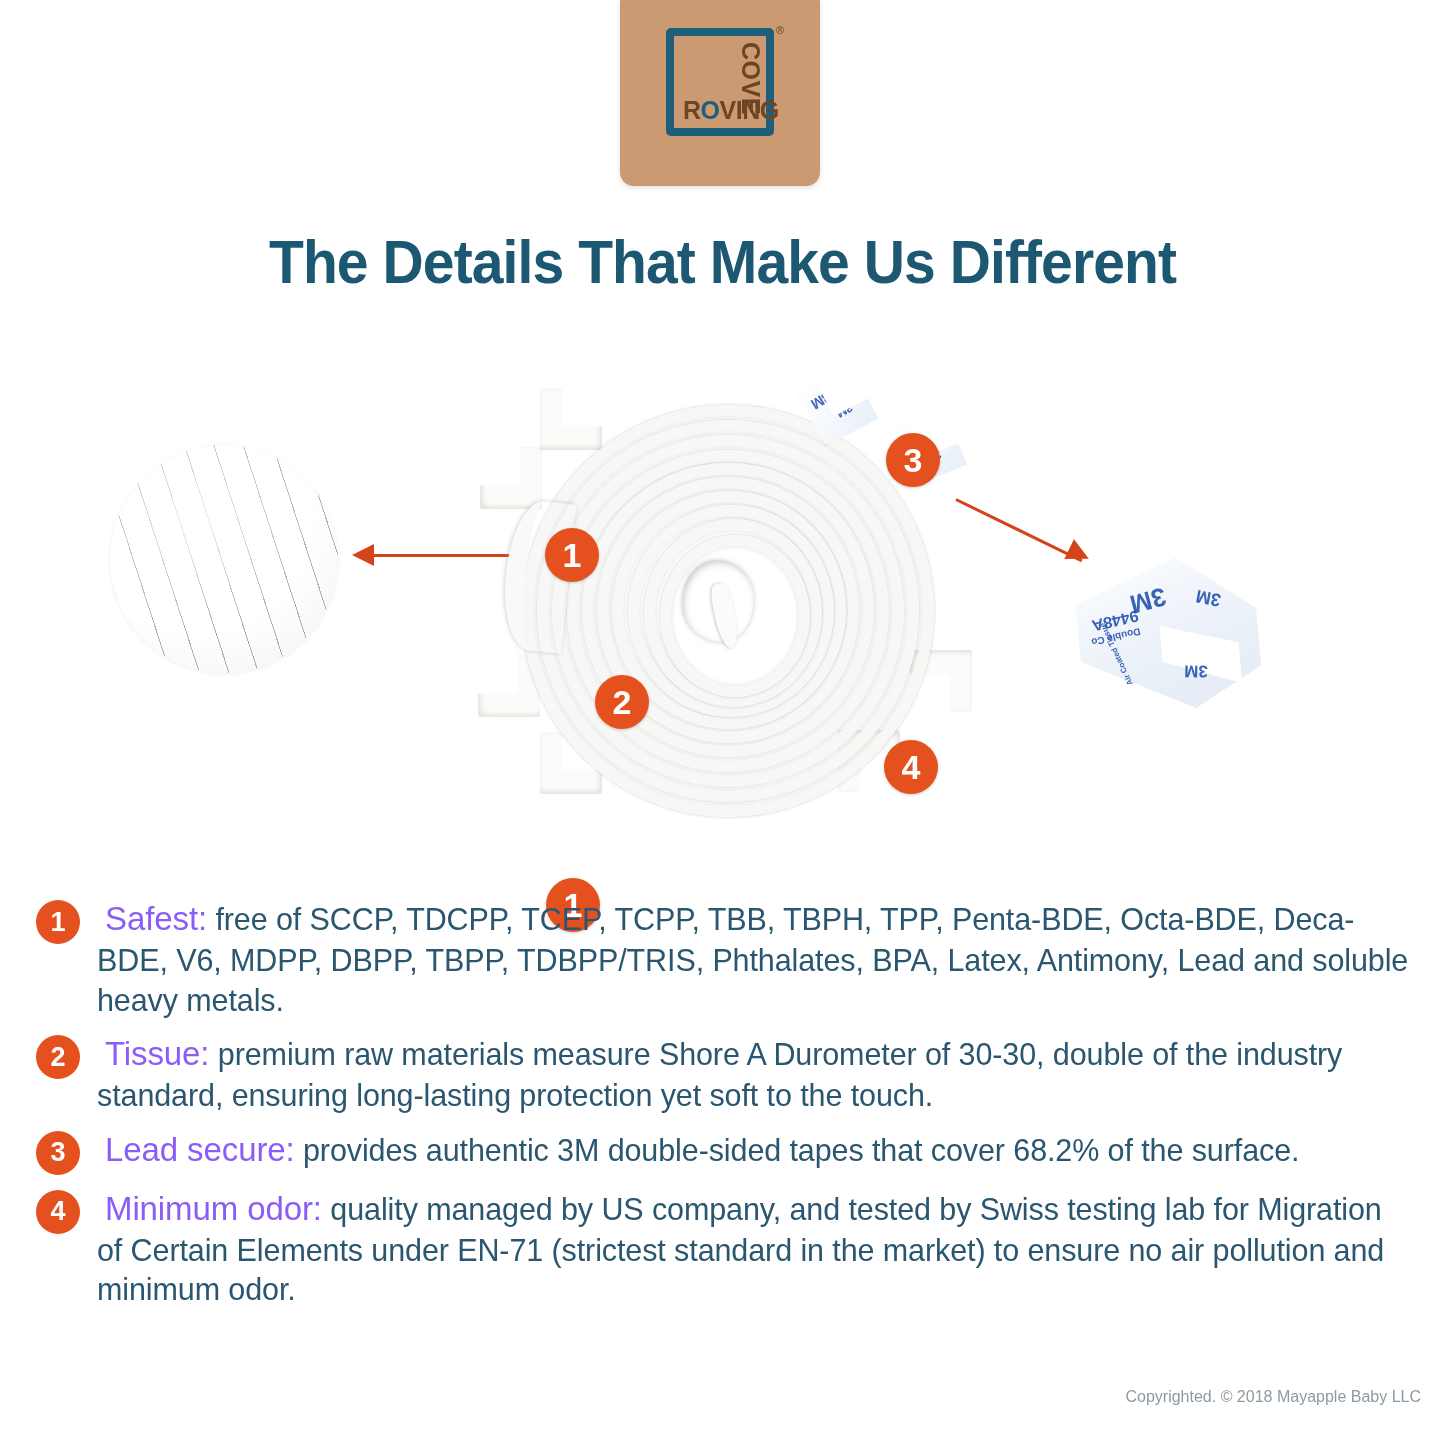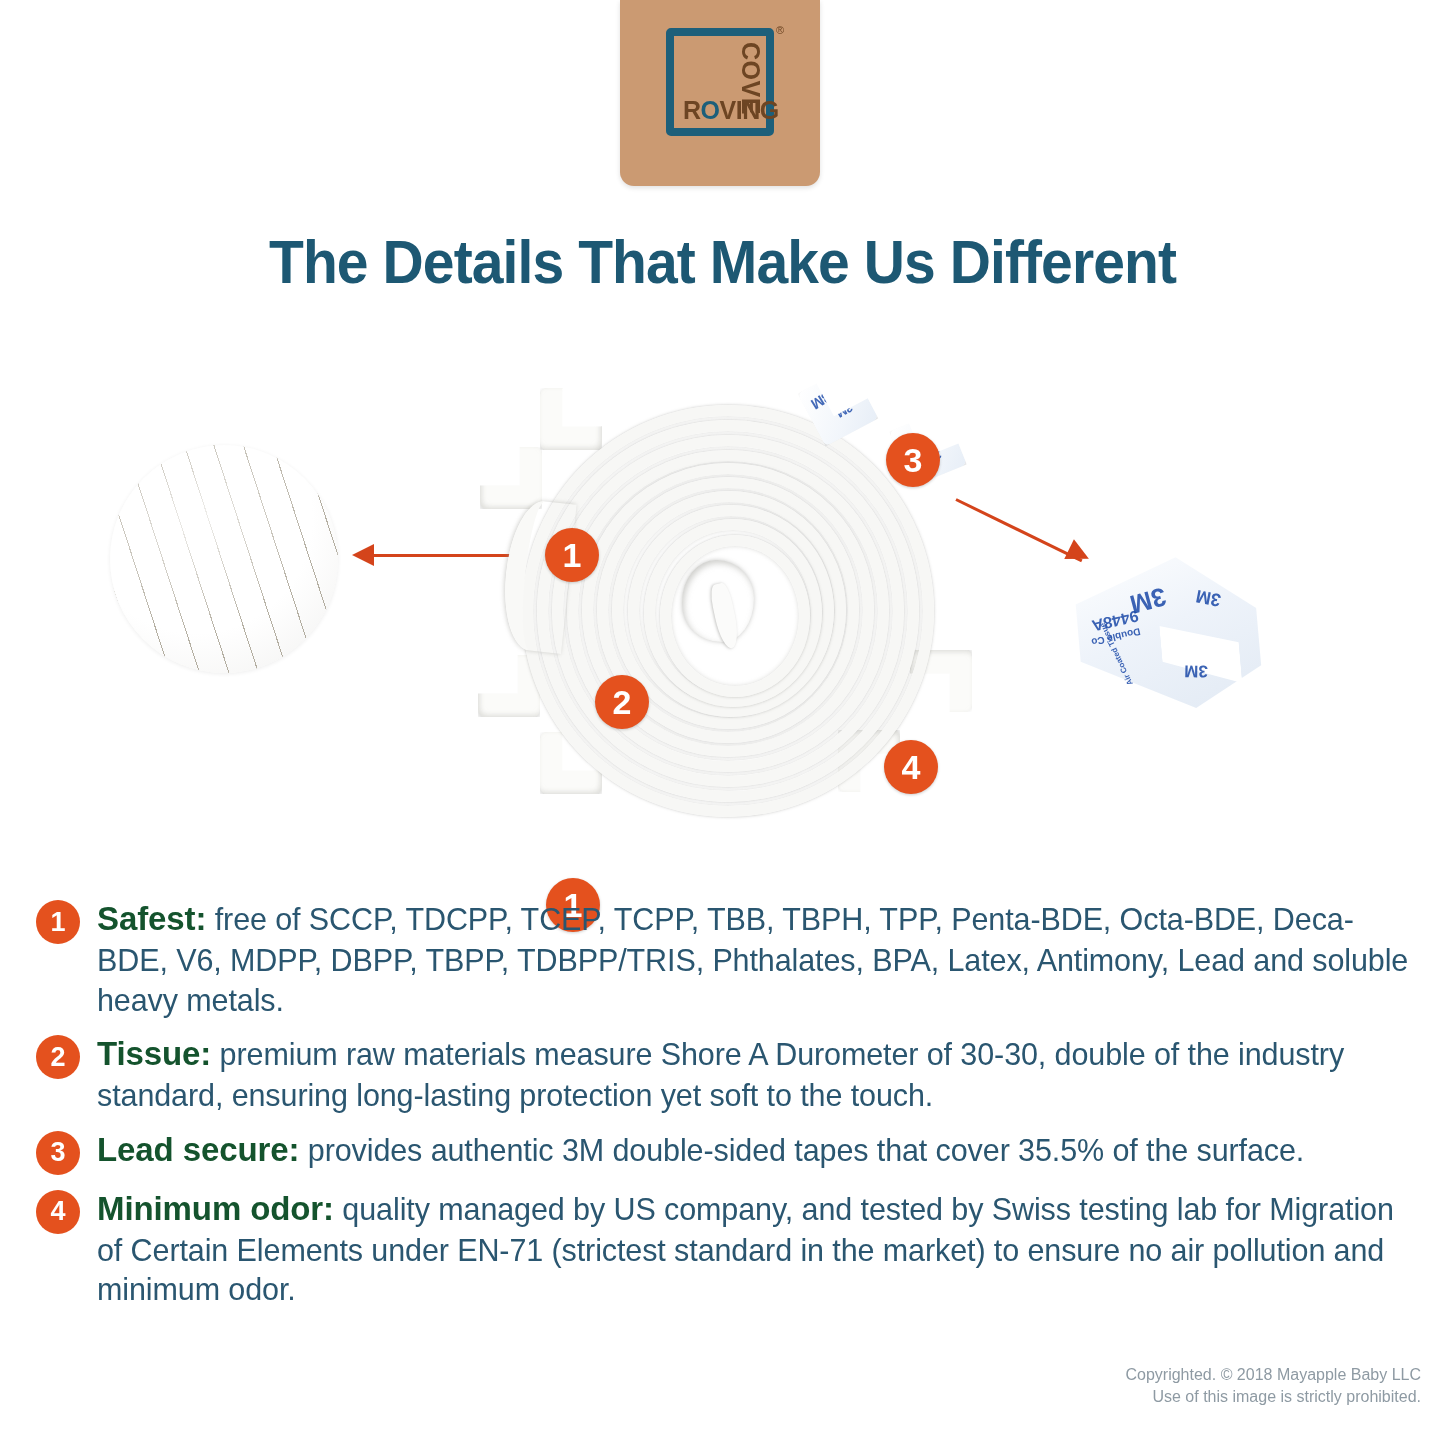--- a/index.html
+++ b/index.html
@@ -306,23 +306,24 @@
     line-height: 1;
   }
   .feature-text {
     font-size: 30.5px;
     line-height: 1.30;
     color: #2a5670;
     font-family: "Liberation Sans Narrow", "Liberation Sans", sans-serif;
     letter-spacing: -0.1px;
   }
   .feature-text b {
-    font-weight: bold;
-    color: #14532d;
+    font-weight: normal;
+    color: #8b5cf6;
     font-size: 33px;
+    margin-left: 8px;
   }
 
   
   #copyright {
     position: absolute;
     right: 24px;
     bottom: 36px;
     text-align: right;
     font-size: 16px;
     line-height: 1.42;
@@ -419,29 +420,28 @@
   <div class="feature-row">
     <div class="feature-badge">2</div>
     <div class="feature-text">
       <b>Tissue:</b><span> premium raw materials measure Shore A Durometer of 30-30, double of the industry standard, ensuring long-lasting protection yet soft to the touch.</span>
     </div>
   </div>
 
   <div class="feature-row">
     <div class="feature-badge">3</div>
     <div class="feature-text">
-      <b>Lead secure:</b><span> provides authentic 3M double-sided tapes that cover 35.5% of the surface.</span>
+      <b>Lead secure:</b><span> provides authentic 3M double-sided tapes that cover 68.2% of the surface.</span>
     </div>
   </div>
 
   <div class="feature-row">
     <div class="feature-badge">4</div>
     <div class="feature-text">
       <b>Minimum odor:</b><span> quality managed by US company, and tested by Swiss testing lab for Migration of Certain Elements under EN-71 (strictest standard in the market) to ensure no air pollution and minimum odor.</span>
     </div>
   </div>
 
 </div>
 
 <div id="copyright">
   <div>Copyrighted. © 2018 Mayapple Baby LLC</div>
-  <div>Use of this image is strictly prohibited.</div>
 </div>
 
 </body></html>

